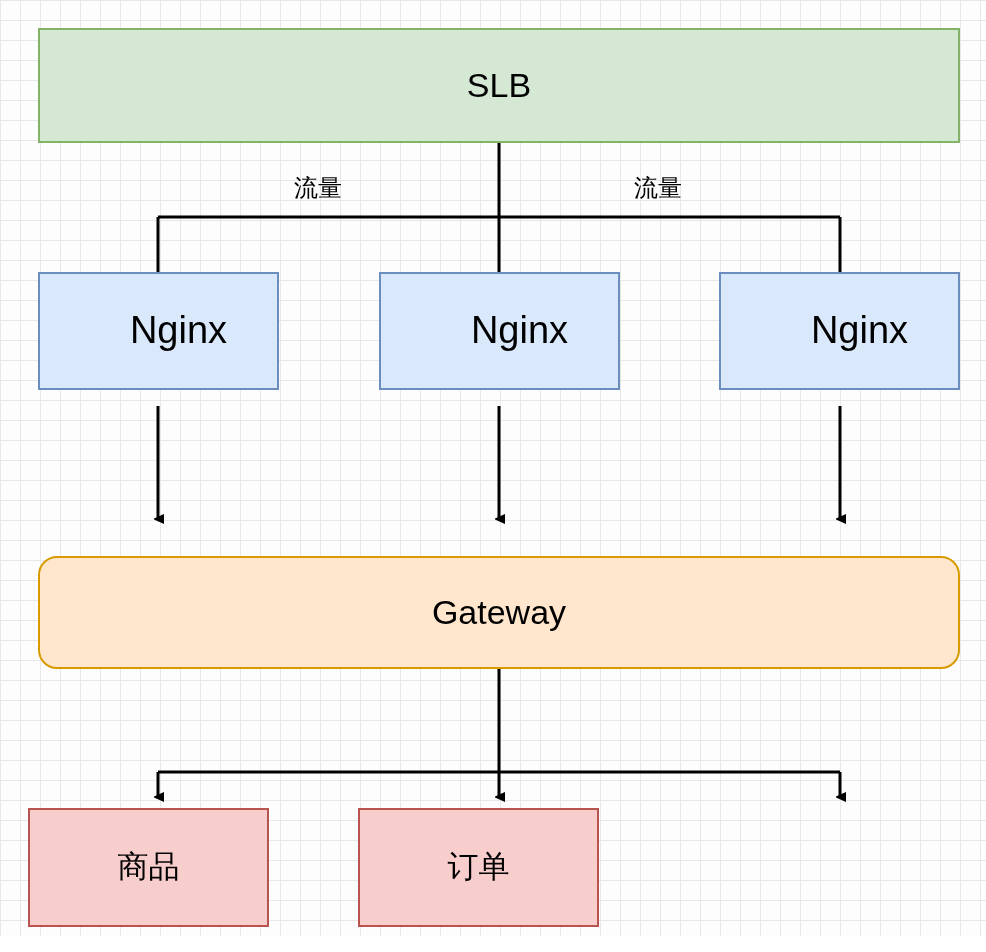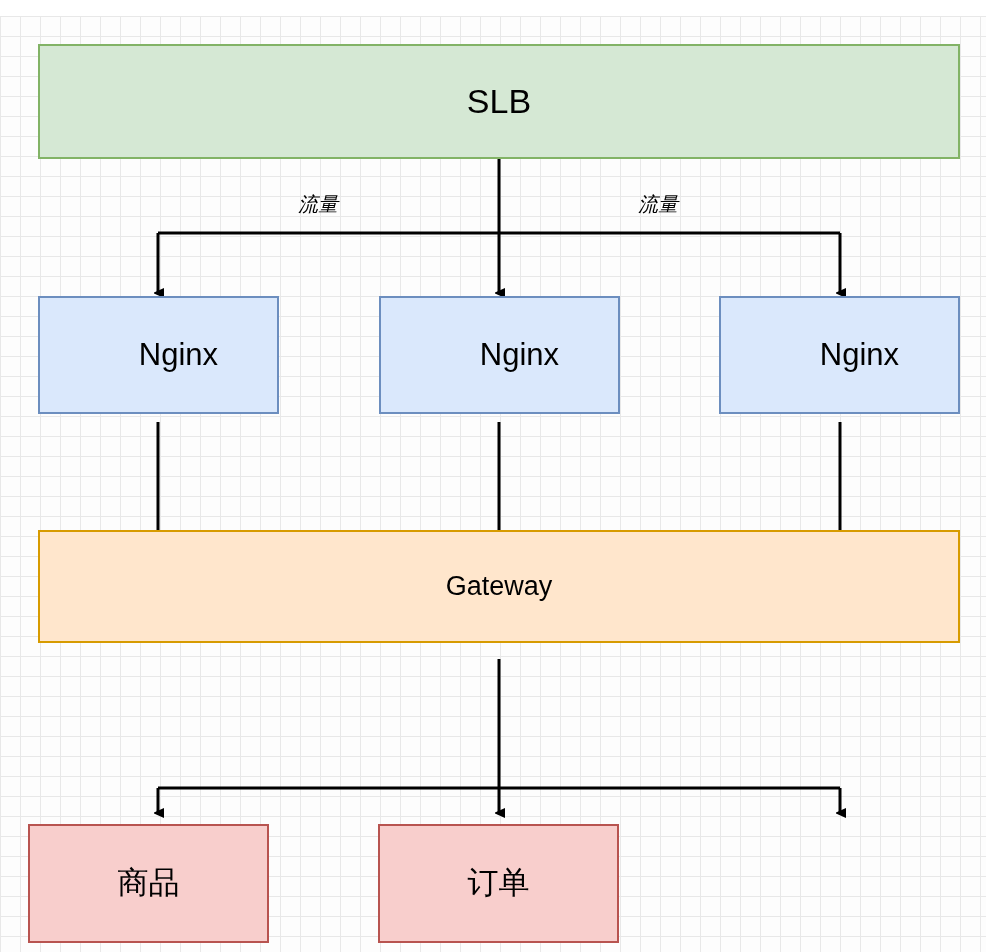--- a/index.html
+++ b/index.html
@@ -14,77 +14,76 @@
     overflow: hidden;
     background-color: #fdfdfd;
     background-image:
       linear-gradient(to right, #e8e8e8 1px, transparent 1px),
       linear-gradient(to bottom, #e8e8e8 1px, transparent 1px),
       linear-gradient(to right, #c8c8c8 1px, transparent 1px),
       linear-gradient(to bottom, #c8c8c8 1px, transparent 1px);
     background-size: 20px 20px, 20px 20px, 80px 80px, 80px 80px;
     background-position: 0px 0px, 0px 0px, 0px 0px, 0px 0px;
     font-family: "Liberation Sans", "DejaVu Sans", sans-serif;
-    margin-top: 16px;
   }
   .node {
     position: absolute;
     box-sizing: border-box;
     display: flex;
     align-items: center;
     justify-content: center;
     border-width: 2px;
     border-style: solid;
     text-align: center;
     line-height: 1.1;
     color: #000000;
     white-space: nowrap;
   }
   .node-slb {
     left: 38px;  top: 28px;  width: 922px; height: 115px;
     background: #d5e8d4; border-color: #82b366;
     font-size: 34px;
   }
   .node-gateway {
-    left: 38px;  top: 514px; width: 922px; height: 113px;
+    left: 38px;  top: 556px; width: 922px; height: 113px;
     background: #ffe6cc; border-color: #d79b00;
-    font-size: 27px;
+    font-size: 34px;
+    border-radius: 19px;
   }
   .node-nginx {
-    top: 280px; width: 241px; height: 118px;
+    top: 272px; width: 241px; height: 118px;
     background: #dae8fc; border-color: #6c8ebf;
-    font-size: 31px;
+    font-size: 38px;
     padding-left: 40px;
   }
   .nginx-1 { left: 38px; }
   .nginx-2 { left: 379px; }
   .nginx-3 { left: 719px; }
   .node-service {
     top: 808px; width: 241px; height: 119px;
     background: #f8cecc; border-color: #b85450;
     font-size: 31px;
   }
   .svc-1 { left: 28px; }
-  .svc-2 { left: 378px; text-align: right; }
+  .svc-2 { left: 358px; text-align: right; }
   .svc-3 { left: 719px; }
 
   .edge-layer {
     position: absolute;
     left: 0; top: 0;
     width: 986px; height: 952px;
     pointer-events: none;
   }
   .edge-label {
     position: absolute;
-    font-size: 20px;
+    font-size: 24px;
     color: #000000;
     background: transparent;
     white-space: nowrap;
     transform: translate(-50%, -50%);
-    font-style: italic;
   }
   .label-traffic-left  { left: 318px; top: 188px; }
   .label-traffic-right { left: 658px; top: 188px; }
 </style>
 </head>
 <body>
 
 <div id="canvas">
 
   <svg class="edge-layer" width="986" height="952" viewBox="0 0 986 952" xmlns="http://www.w3.org/2000/svg">

